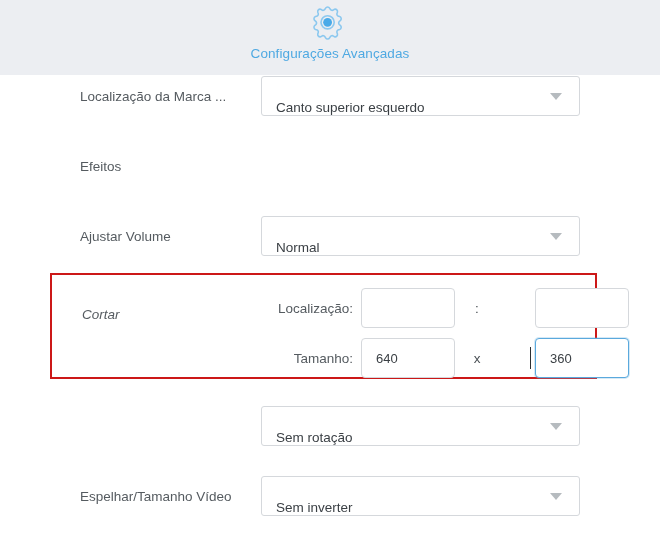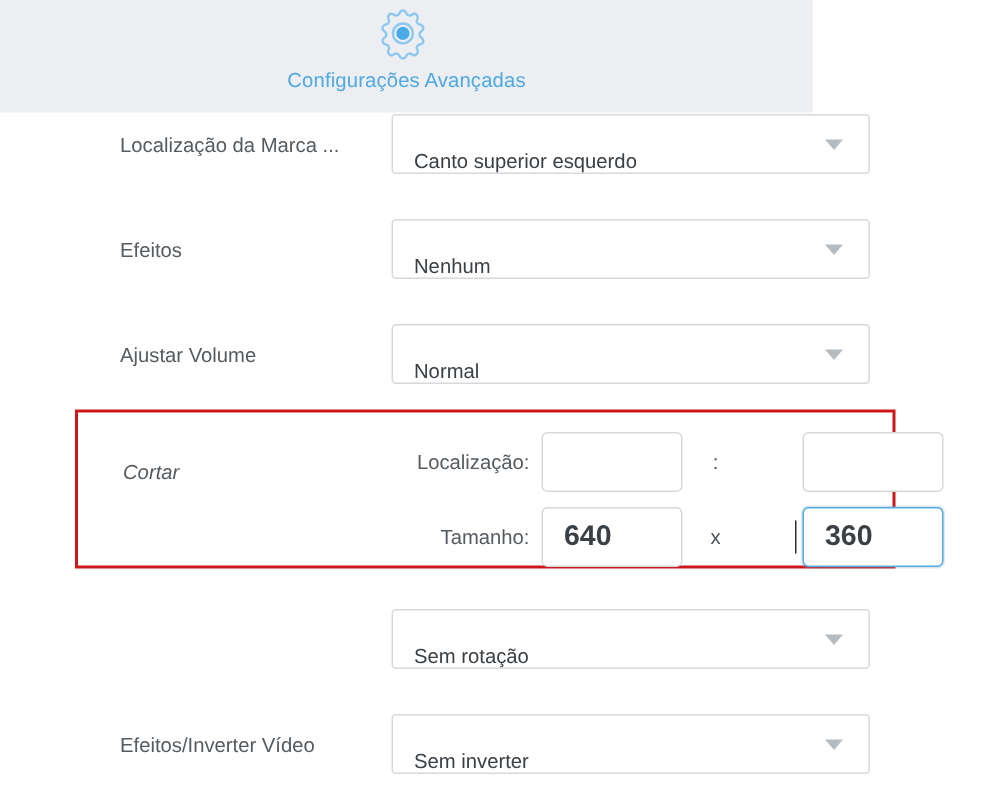--- a/index.html
+++ b/index.html
@@ -19,21 +19,21 @@
     width: 670px;
     height: 534px;
     background: #ffffff;
   }
 
   
   .header {
     position: absolute;
     left: 0;
     top: 0;
-    width: 542px;
+    width: 660px;
     height: 75px;
     background: #eceef2;
     display: flex;
     flex-direction: column;
     align-items: center;
     justify-content: flex-start;
   }
   .gear-wrap {
     margin-top: 3px;
     width: 42px;
@@ -154,25 +154,24 @@
   .txt-input {
     position: absolute;
     top: 0;
     width: 94px;
     height: 40px;
     box-sizing: border-box;
     border: 1px solid #d5d8dc;
     border-radius: 4px;
     background: #ffffff;
     font-family: "Liberation Sans", sans-serif;
-    font-size: 19px;
+    font-size: 13px;
     color: #3b4045;
     padding: 0 0 0 14px;
     outline: none;
-    font-weight: bold;
   }
   .txt-input.a { left: 309px; }
   .txt-input.b { left: 439px; margin-left: 44px; }
 
   .txt-input.focused {
     border: 1px solid #5aa9dd;
     box-shadow: 0 0 0 1px rgba(90,169,221,0.25);
   }
 
   .sep {
@@ -218,24 +217,20 @@
     <div class="row" style="top:11px;">
       <div class="row-label">Localização da Marca ...</div>
       <div class="select-box">
         <span class="select-value">Canto superior esquerdo</span>
         <span class="caret"></span>
       </div>
     </div>
 
     <div class="row" style="top:81px;">
       <div class="row-label">Efeitos</div>
-      <div class="select-box">
-        <span class="select-value">Nenhum</span>
-        <span class="caret"></span>
-      </div>
     </div>
 
     <div class="row" style="top:151px;">
       <div class="row-label">Ajustar Volume</div>
       <div class="select-box">
         <span class="select-value">Normal</span>
         <span class="caret"></span>
       </div>
     </div>
 
@@ -259,21 +254,21 @@
     </div>
 
     <div class="row" style="top:341px;">
       <div class="select-box">
         <span class="select-value">Sem rotação</span>
         <span class="caret"></span>
       </div>
     </div>
 
     <div class="row" style="top:411px;">
-      <div class="row-label">Efeitos/Inverter Vídeo</div>
+      <div class="row-label">Espelhar/Tamanho Vídeo</div>
       <div class="select-box">
         <span class="select-value">Sem inverter</span>
         <span class="caret"></span>
       </div>
     </div>
 
   </div>
 </div>
 
 </body></html>

